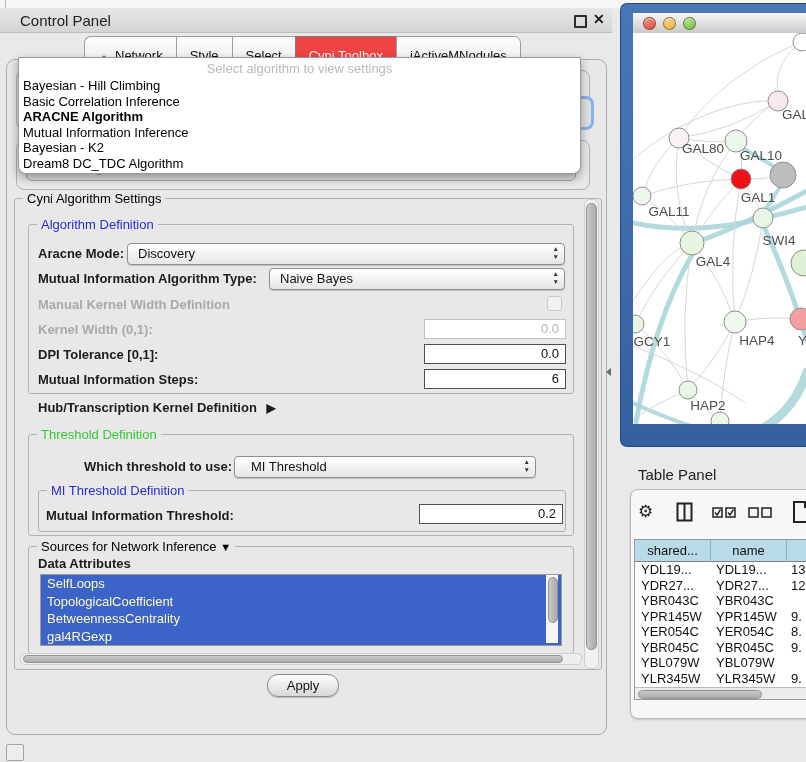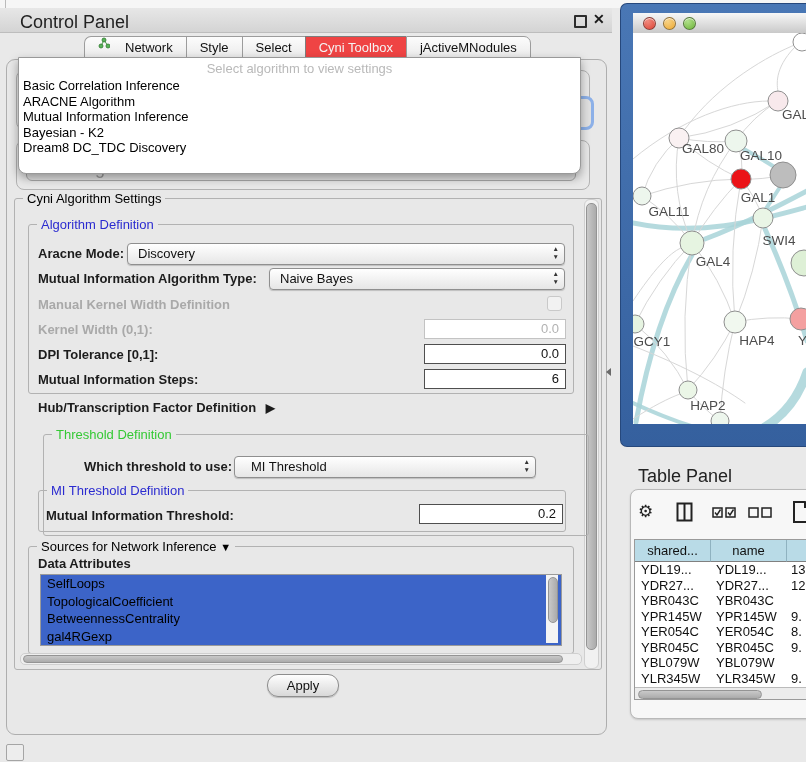--- a/index.html
+++ b/index.html
@@ -1,41 +1,41 @@
 <!DOCTYPE html>
 <html><head>
 <meta charset="utf-8">
 <style>
   html,body{margin:0;padding:0;}
   body{font-family:"Liberation Sans", sans-serif;}
   #page{position:relative;width:806px;height:762px;background:#e9e9e9;overflow:hidden;}
   .abs{position:absolute;}
   .lbl{position:absolute;font-size:13px;font-weight:bold;color:#1c1c1c;white-space:nowrap;}
   .lbl.dim{color:#a9a9a9;}
-  .txt{position:absolute;font-size:18px;color:#1c1c1c;white-space:nowrap;}
+  .txt{position:absolute;font-size:15px;color:#1c1c1c;white-space:nowrap;}
   .grp{position:absolute;border:1px solid #b2b2b2;border-radius:3px;}
   .legend{position:absolute;top:-8px;left:8px;background:#e8e8e8;padding:0 4px;font-size:13px;white-space:nowrap;font-weight:normal;}
   .legend.blue{color:#2b2bd0;}
   .legend.green{color:#35c935;}
   .combo{position:absolute;height:20px;border:1px solid #8f8f8f;border-radius:4px;
          background:linear-gradient(#ffffff,#e6e6e6);font-size:13px;line-height:20px;
          padding-left:10px;box-shadow:0 1px 1px rgba(0,0,0,.18);color:#111;}
   .combo .arrows{position:absolute;right:5px;top:1px;font-size:6.5px;line-height:8px;color:#333;text-align:center;}
   .field{position:absolute;height:18px;background:#fff;border:1px solid #4f4f4f;font-size:13px;
          line-height:18px;text-align:right;padding-right:6px;color:#111;}
   .field.dim{border-color:#c3c3c3;color:#b2b2b2;}
   .tabrow{position:absolute;display:flex;}
-  .tab{height:22px;line-height:22px;padding:0 13px;font-size:13px;color:#111;
+  .tab{height:22px;line-height:22px;padding:8px 13px;font-size:13px;color:#111;
        background:linear-gradient(#fcfcfc,#e9e9e9);border:1px solid #9c9c9c;border-right:none;
-       display:flex;align-items:flex-start;gap:15px;}
+       display:flex;align-items:flex-end;gap:5px;}
   .tab:first-child{border-radius:7px 0 0 0;}
   .tab:last-child{border-right:1px solid #9c9c9c;border-radius:0 7px 0 0;}
   .tab.active{background:#ef4444;color:#f4f4f4;border-color:#7d7d7d;}
   .dd-item{font-size:13px;line-height:15.6px;padding-left:4px;color:#000;white-space:nowrap;}
-  .attr-item{font-size:13px;line-height:17.5px;padding-left:6px;color:#000000;white-space:nowrap;}
+  .attr-item{font-size:13px;line-height:17.5px;padding-left:6px;color:#fef9c3;white-space:nowrap;}
   .sb-track-v{position:absolute;background:#f1f1f1;border:1px solid #cfcfcf;border-radius:6px;}
   .sb-thumb{position:absolute;background:linear-gradient(90deg,#c9c9c9,#ababab);border:1px solid #949494;border-radius:5px;}
   .sb-thumb-h{position:absolute;background:linear-gradient(#c9c9c9,#ababab);border:1px solid #949494;border-radius:5px;}
   .hdr-cell{height:21px;line-height:21px;background:#b9dbe7;border-right:1px solid #8fb2c0;
             border-bottom:1px solid #808080;font-size:13px;text-align:center;color:#111;flex:none;}
   .tbl-row{display:flex;height:15.5px;}
   .tbl-cell{font-size:13px;line-height:15.5px;padding-left:6px;color:#111;flex:none;overflow:hidden;white-space:nowrap;}
   .light{width:11px;height:11px;border-radius:50%;border:1px solid rgba(0,0,0,.4);
          box-shadow:inset 0 1px 1px rgba(255,255,255,.75);position:absolute;top:15px;}
 </style>
@@ -84,25 +84,26 @@
       </div>
       <div class="tab">
         <span>jActiveMNodules</span>
       </div>
     </div>
 
   <div class="abs" style="left:18px;top:57px;width:561px;height:115px;background:#ffffff;border:1px solid #999;
               border-radius:0 0 8px 8px;box-shadow:0 4px 10px rgba(0,0,0,.35);z-index:10;">
     <div style="color:#b9b9b9;text-align:center;font-size:13px;padding-top:3px;">Select algorithm to view settings</div>
     <div id="dd-items" style="margin-top:2px;">
+        <div class="dd-item">Bayesian - Hill Climbing</div>
         <div class="dd-item">Basic Correlation Inference</div>
-        <div class="dd-item" style="font-weight: normal;">ARACNE Algorithm</div>
+        <div class="dd-item" style="font-weight: bold;">ARACNE Algorithm</div>
         <div class="dd-item">Mutual Information Inference</div>
         <div class="dd-item">Bayesian - K2</div>
-        <div class="dd-item">Dream8 DC_TDC Discovery</div>
+        <div class="dd-item">Dream8 DC_TDC Algorithm</div>
       </div>
   </div>
 
   <div class="grp" style="left:14px;top:198px;width:566px;height:470px;padding-left:20px;">
     <span class="legend">Cyni Algorithm Settings</span>
   </div>
 
   <div class="sb-track-v" style="left:584px;top:199px;width:13px;height:468px;">
     <div class="sb-thumb" style="left:1px;top:3px;width:9px;height:445px;"></div>
   </div>
@@ -129,25 +130,25 @@
   <div class="lbl dim" style="left:38px;top:322px;">Kernel Width (0,1):</div>
   <div class="field dim" style="left:424px;top:319px;width:134px;">0.0</div>
 
   <div class="lbl" style="left:38px;top:347px;">DPI Tolerance [0,1]:</div>
   <div class="field" style="left:424px;top:344px;width:134px;">0.0</div>
 
   <div class="lbl" style="left:38px;top:372px;">Mutual Information Steps:</div>
   <div class="field" style="left:424px;top:369px;width:134px;">6</div>
 
   <div class="lbl" style="left:38px;top:400px;">
-    <span>Hub/Transcription Factor Definition</span>
+    <span>Hub/Transcription Kernel Definition</span>
     <span style="font-size:12px;margin-left:6px;">▶</span>
   </div>
 
-  <div class="grp" style="left:28px;top:434px;width:544px;height:100px;margin-left:15px;">
+  <div class="grp" style="left:28px;top:434px;width:544px;height:100px;">
     <span class="legend green">Threshold Definition</span>
   </div>
   <div class="lbl" style="left:84px;top:459px;">Which threshold to use:</div>
   <div class="combo" style="left:234px;top:456px;width:284px;padding-left:16px;">
     <span>MI Threshold</span>
     <span class="arrows">▲<br>▼</span>
   </div>
 
   <div class="grp" style="left:38px;top:490px;width:526px;height:40px;">
     <span class="legend blue">MI Threshold Definition</span>

